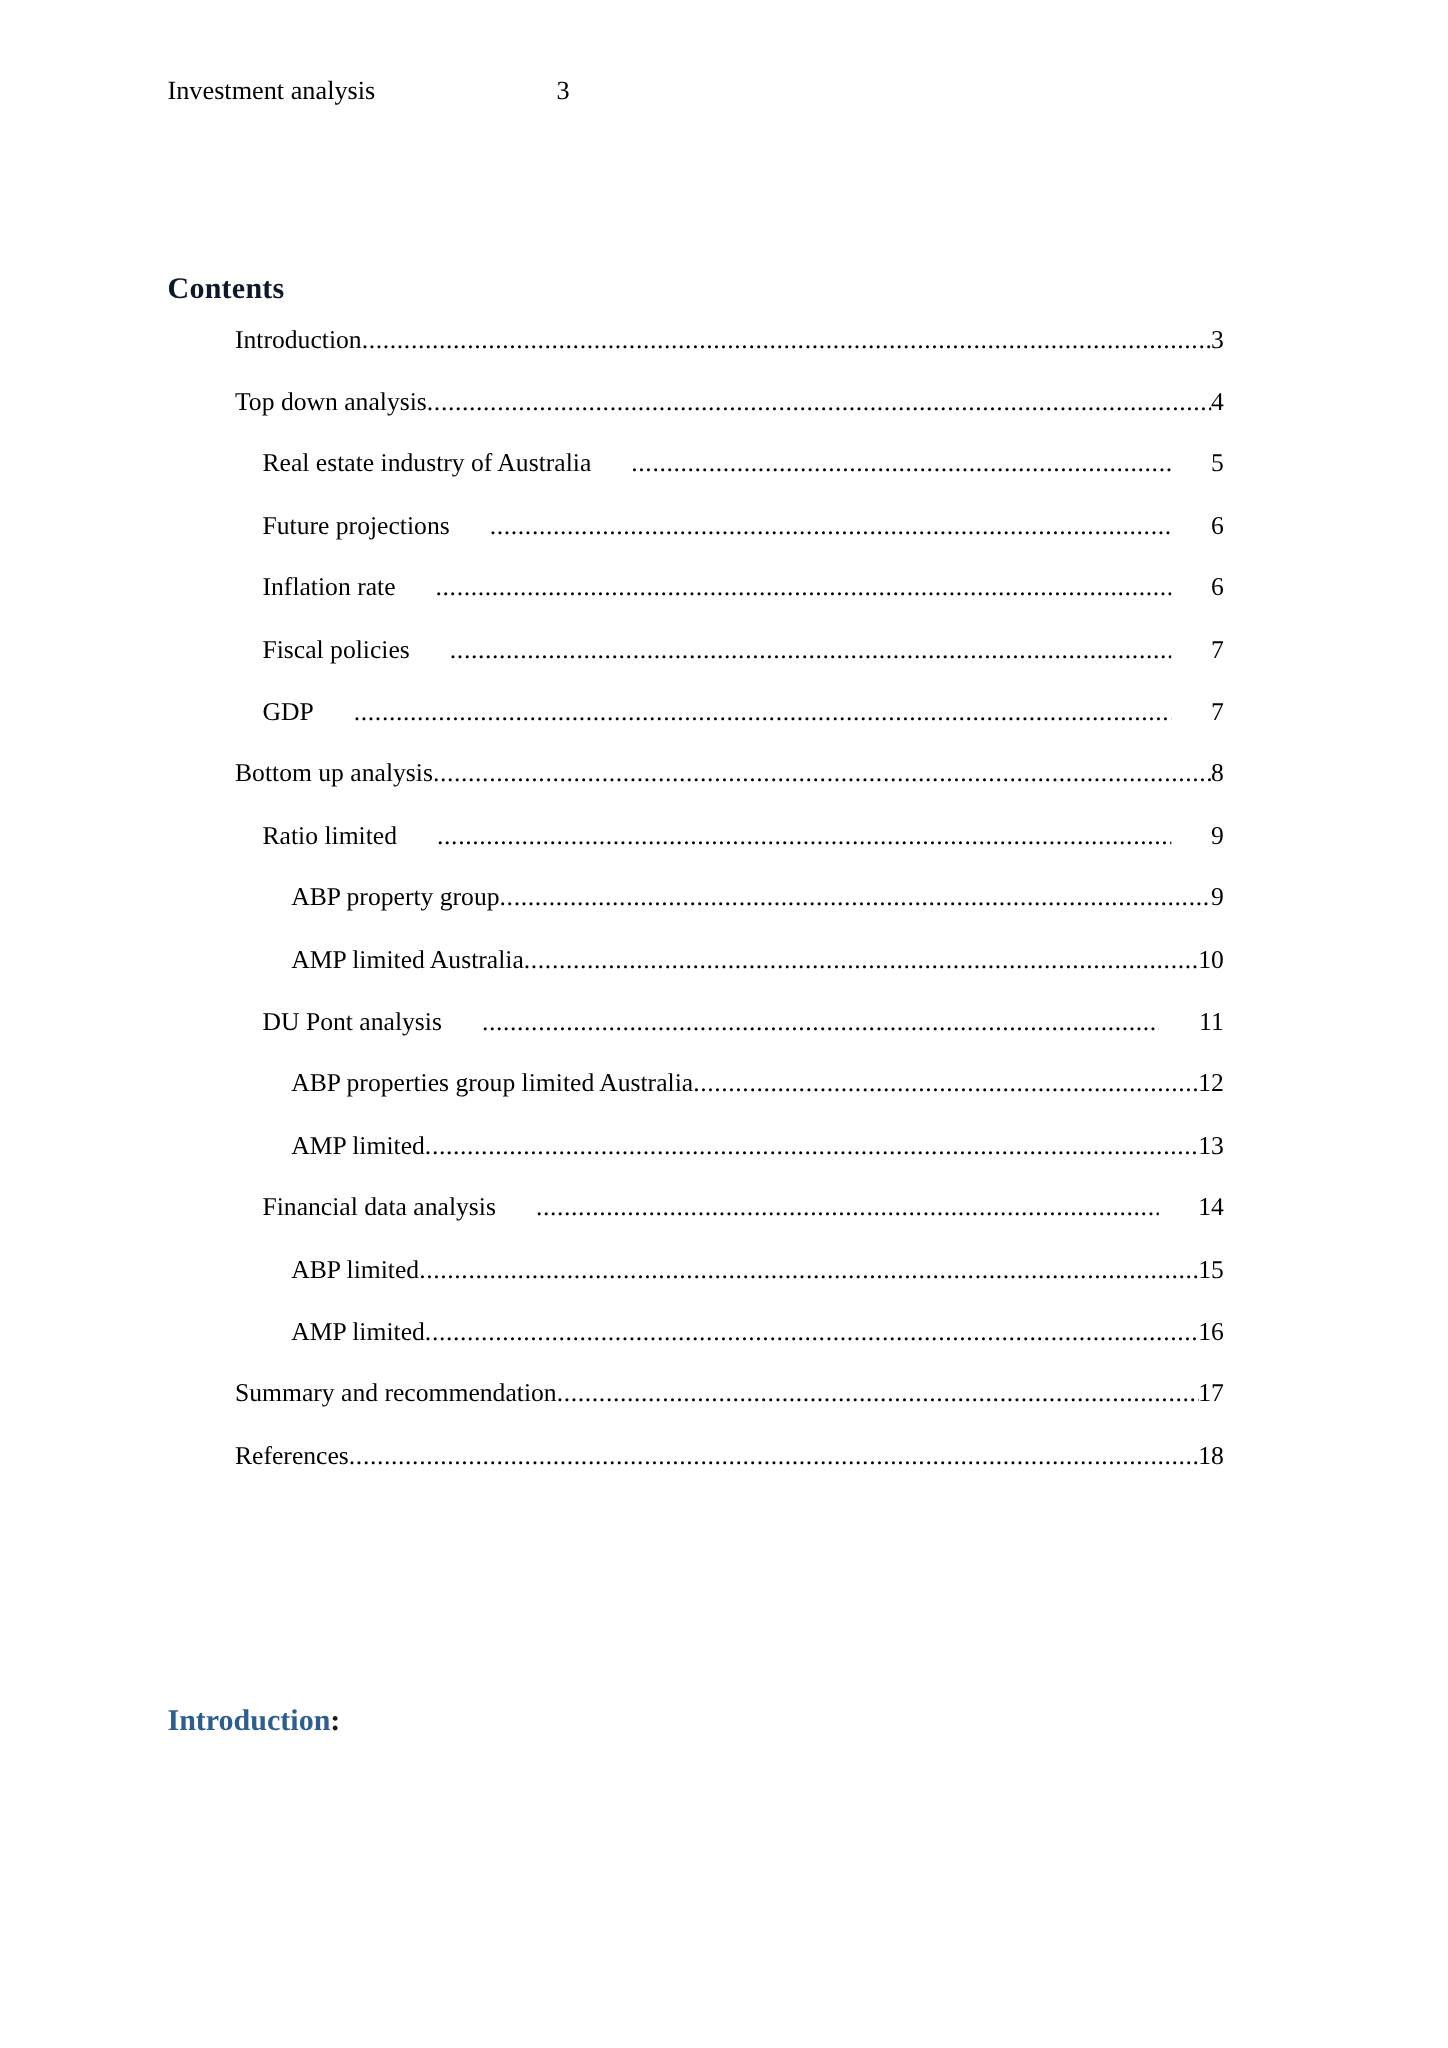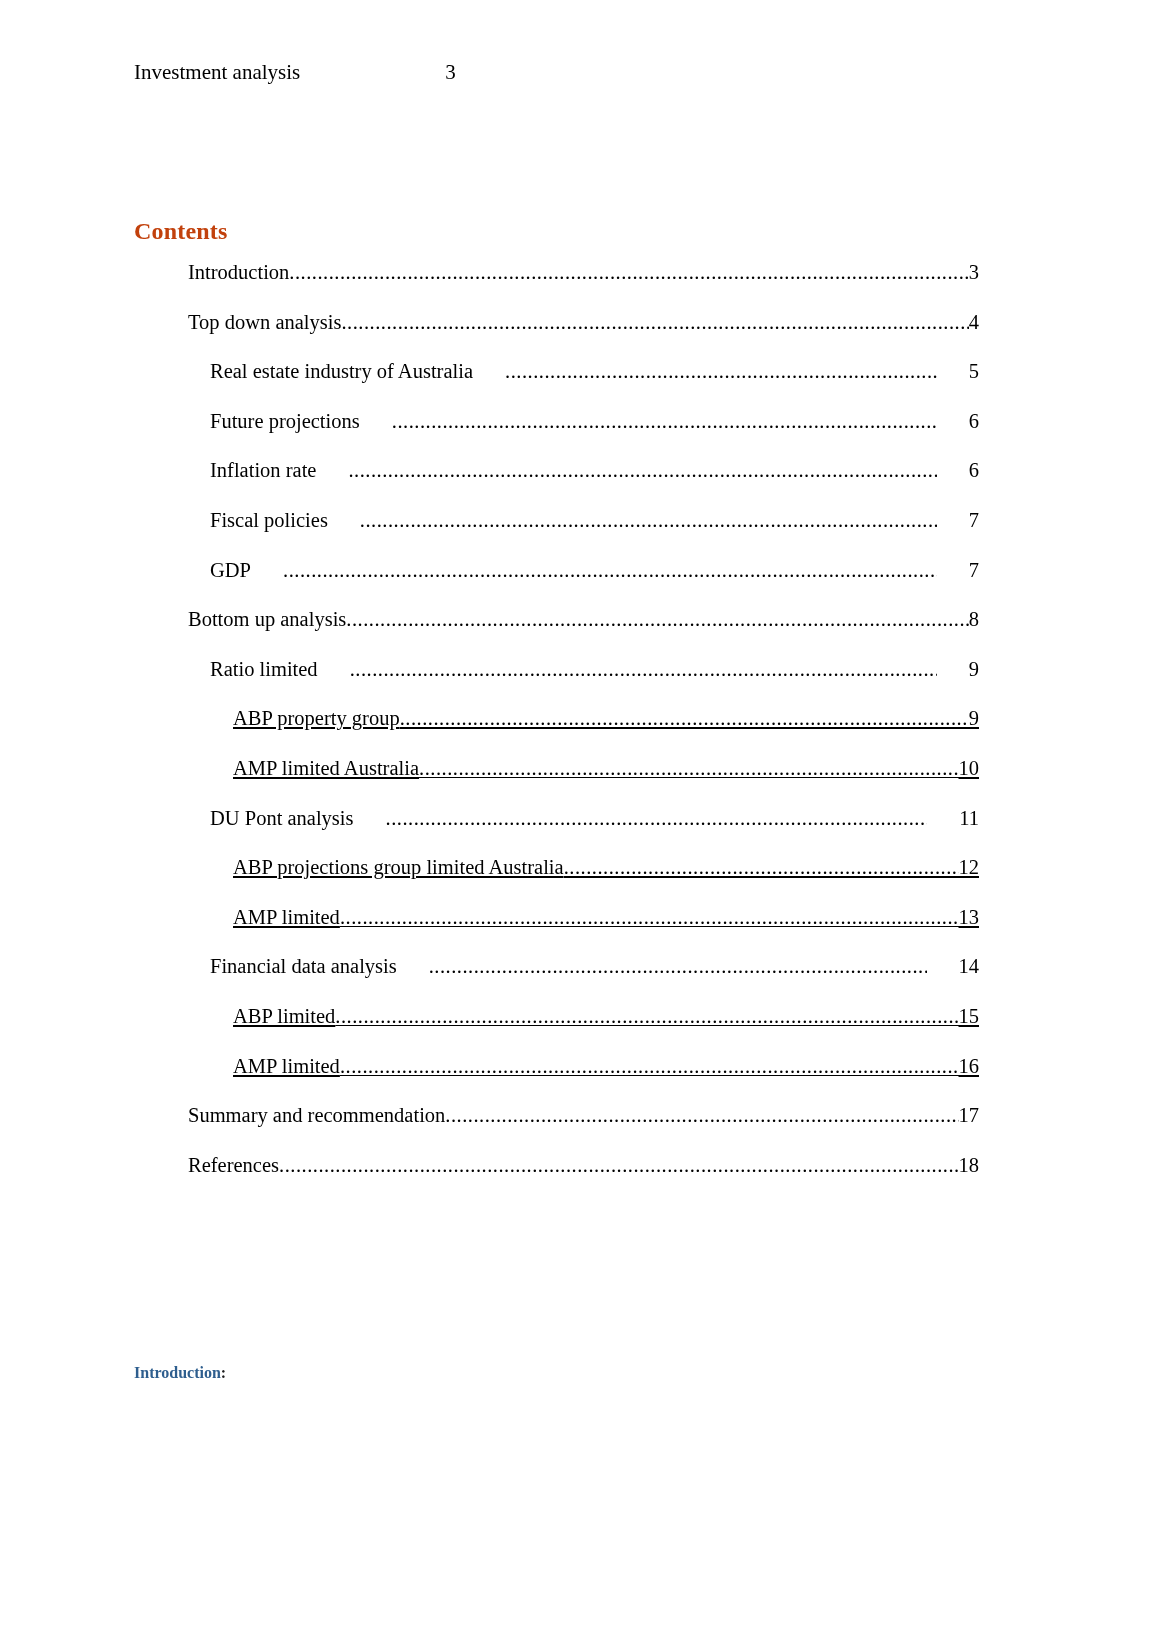--- a/index.html
+++ b/index.html
@@ -37,21 +37,21 @@
   }
   .header-page {
     margin-left: 145px;
   }
   .contents-heading {
     position: absolute;
     top: 218px;
     left: 134px;
     font-size: 24px;
     font-weight: bold;
-    color: #c2410c;
+    color: #0f172a;
     letter-spacing: 0.2px;
   }
   .toc {
     position: absolute;
     top: 262px;
     left: 134px;
     width: 845px;
   }
   .toc-entry {
     display: flex;
@@ -71,27 +71,27 @@
     margin: 0 0px;
     letter-spacing: 0.5px;
     color: #000;
   }
   .toc-entry .pageno {
     flex: 0 0 auto;
     text-align: right;
   }
   .lvl1 { padding-left: 54px; }
   .lvl2 { padding-left: 76px; gap: 32px; }
-  .lvl3 { padding-left: 99px; text-decoration: underline; }
+  .lvl3 { padding-left: 99px; }
 
   .intro-heading {
     position: absolute;
     top: 1364px;
     left: 134px;
-    font-size: 16px;
+    font-size: 24px;
     font-weight: bold;
     color: #2E5E8E;
   }
   .intro-heading .colon {
     color: #1a1a1a;
   }
 </style>
 </head>
 <body>
 
@@ -159,21 +159,21 @@
         <span class="label">AMP limited Australia</span>
         <span class="dots">........................................................................................................................................................................................................</span>
         <span class="pageno">10</span>
       </div>
       <div class="toc-entry lvl2">
         <span class="label">DU Pont analysis</span>
         <span class="dots">........................................................................................................................................................................................................</span>
         <span class="pageno">11</span>
       </div>
       <div class="toc-entry lvl3">
-        <span class="label">ABP projections group limited Australia</span>
+        <span class="label">ABP properties group limited Australia</span>
         <span class="dots">........................................................................................................................................................................................................</span>
         <span class="pageno">12</span>
       </div>
       <div class="toc-entry lvl3">
         <span class="label">AMP limited</span>
         <span class="dots">........................................................................................................................................................................................................</span>
         <span class="pageno">13</span>
       </div>
       <div class="toc-entry lvl2">
         <span class="label">Financial data analysis</span>

